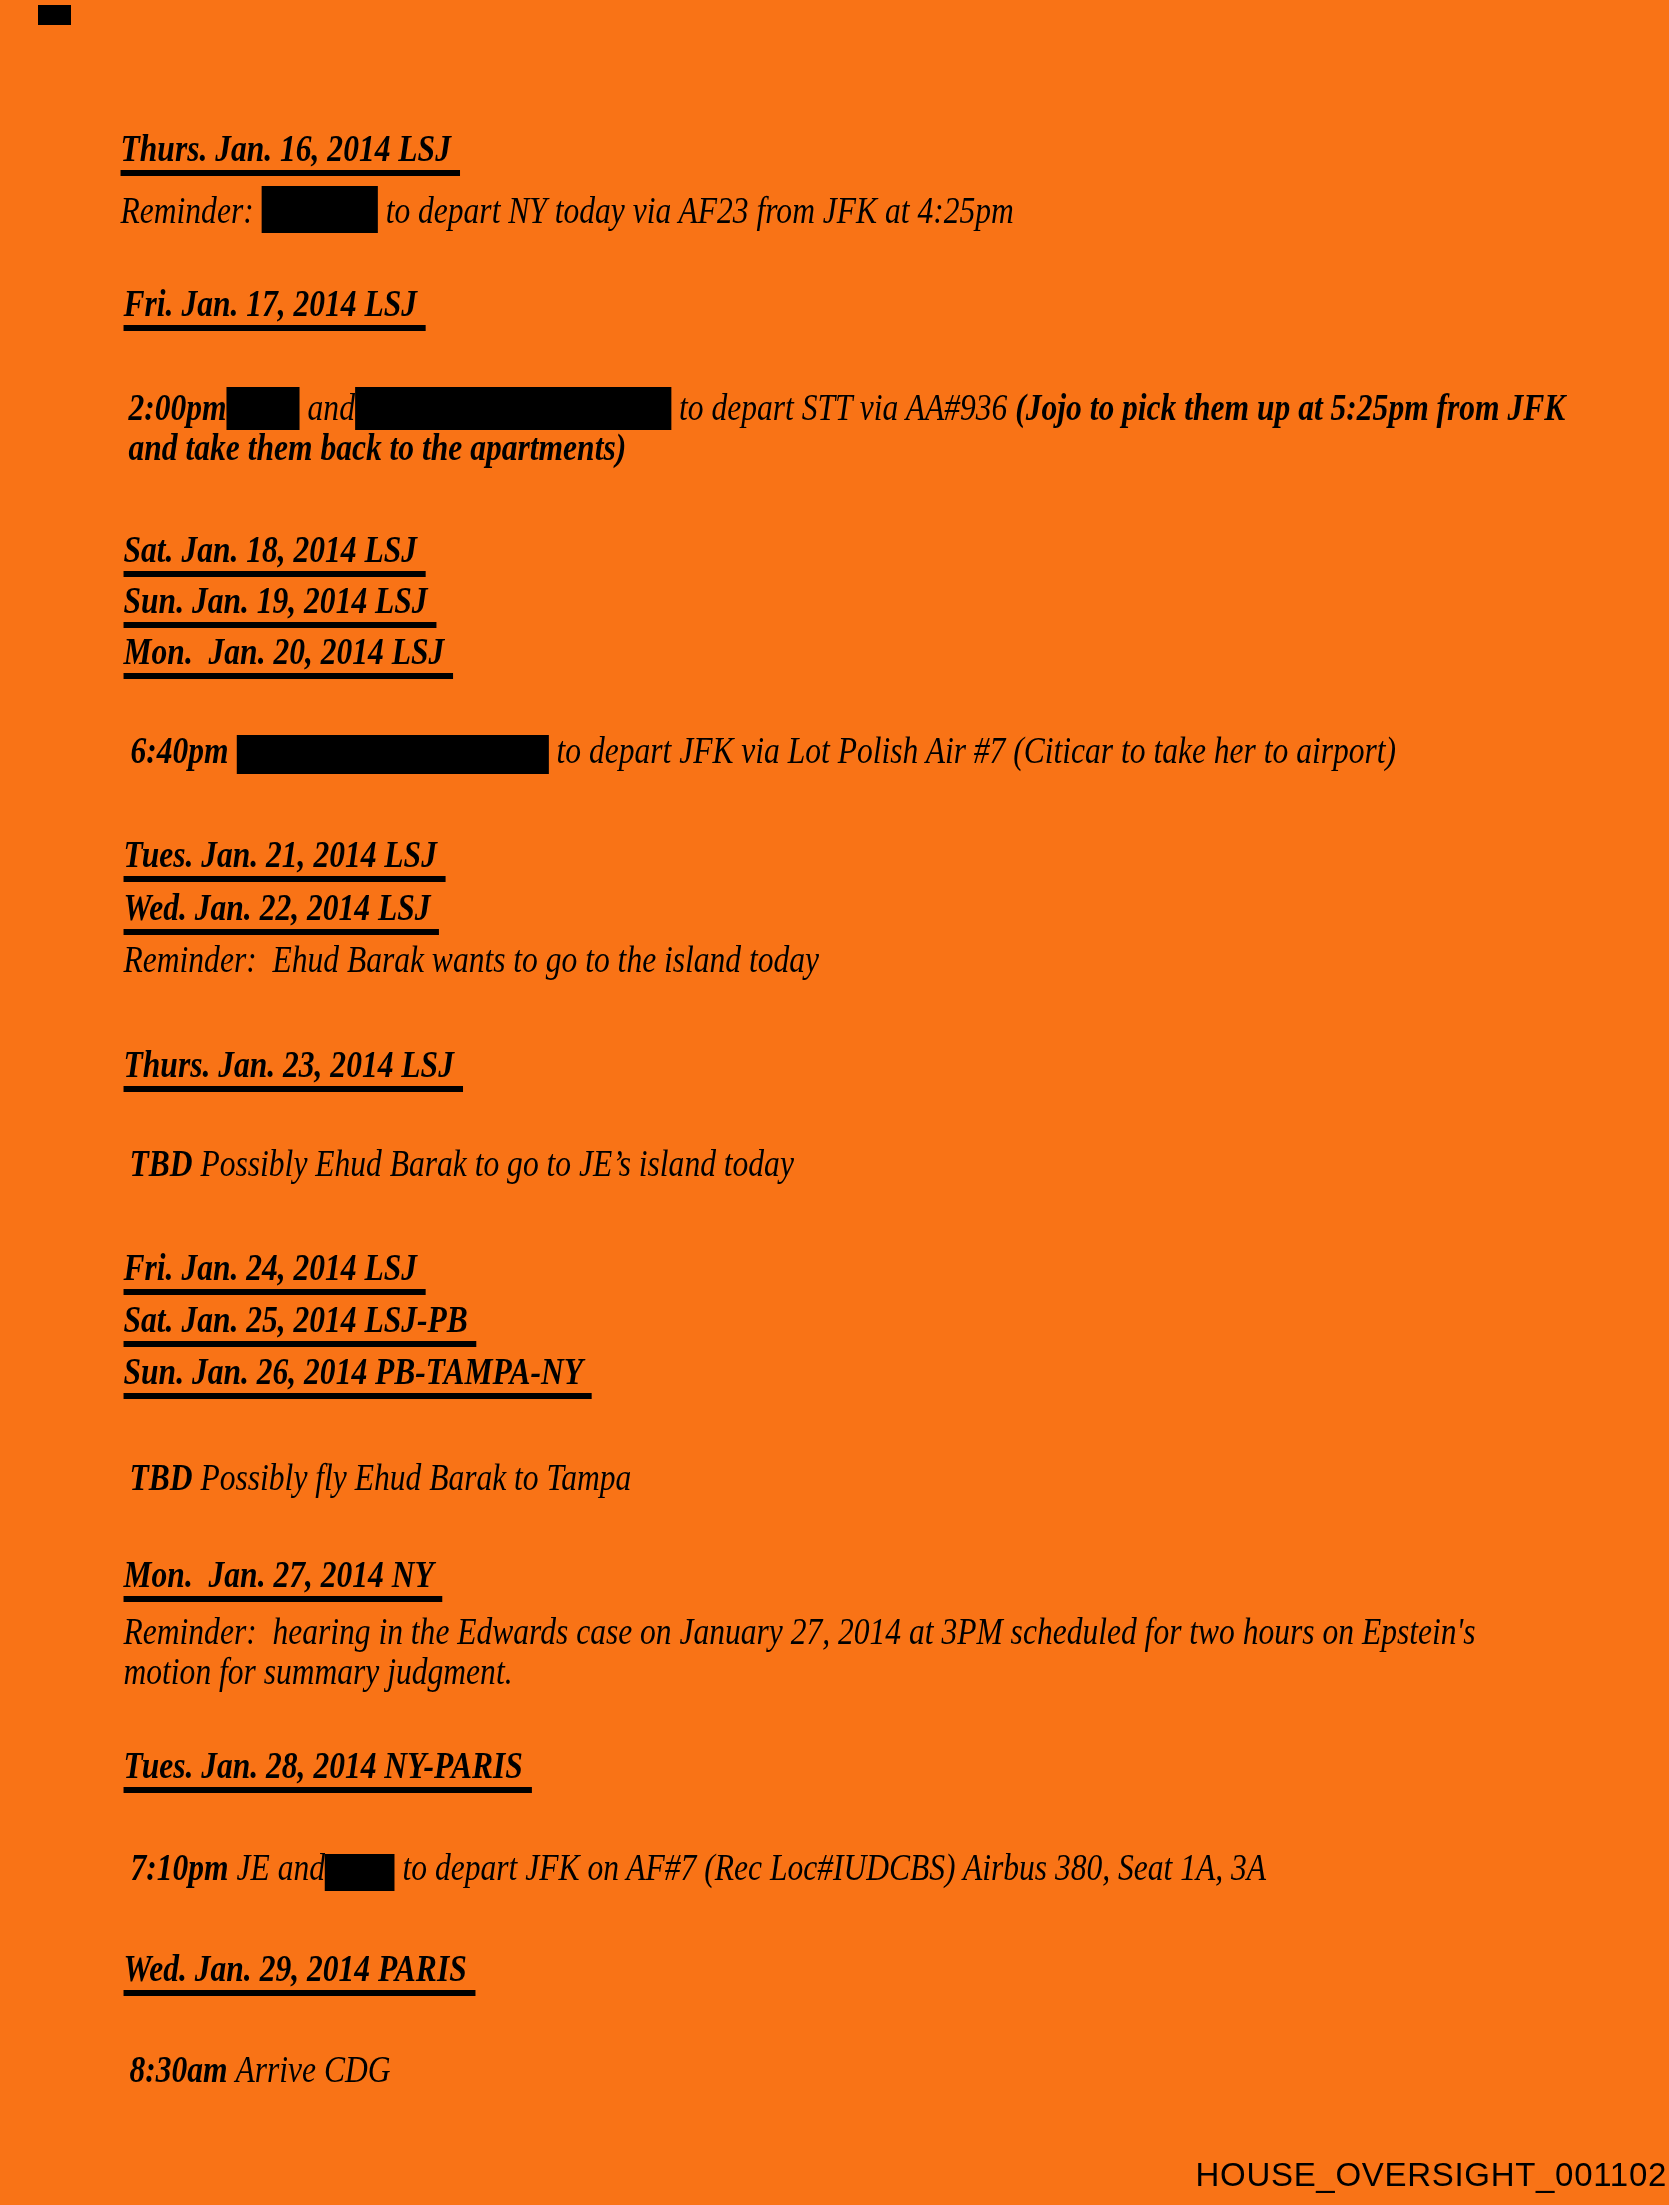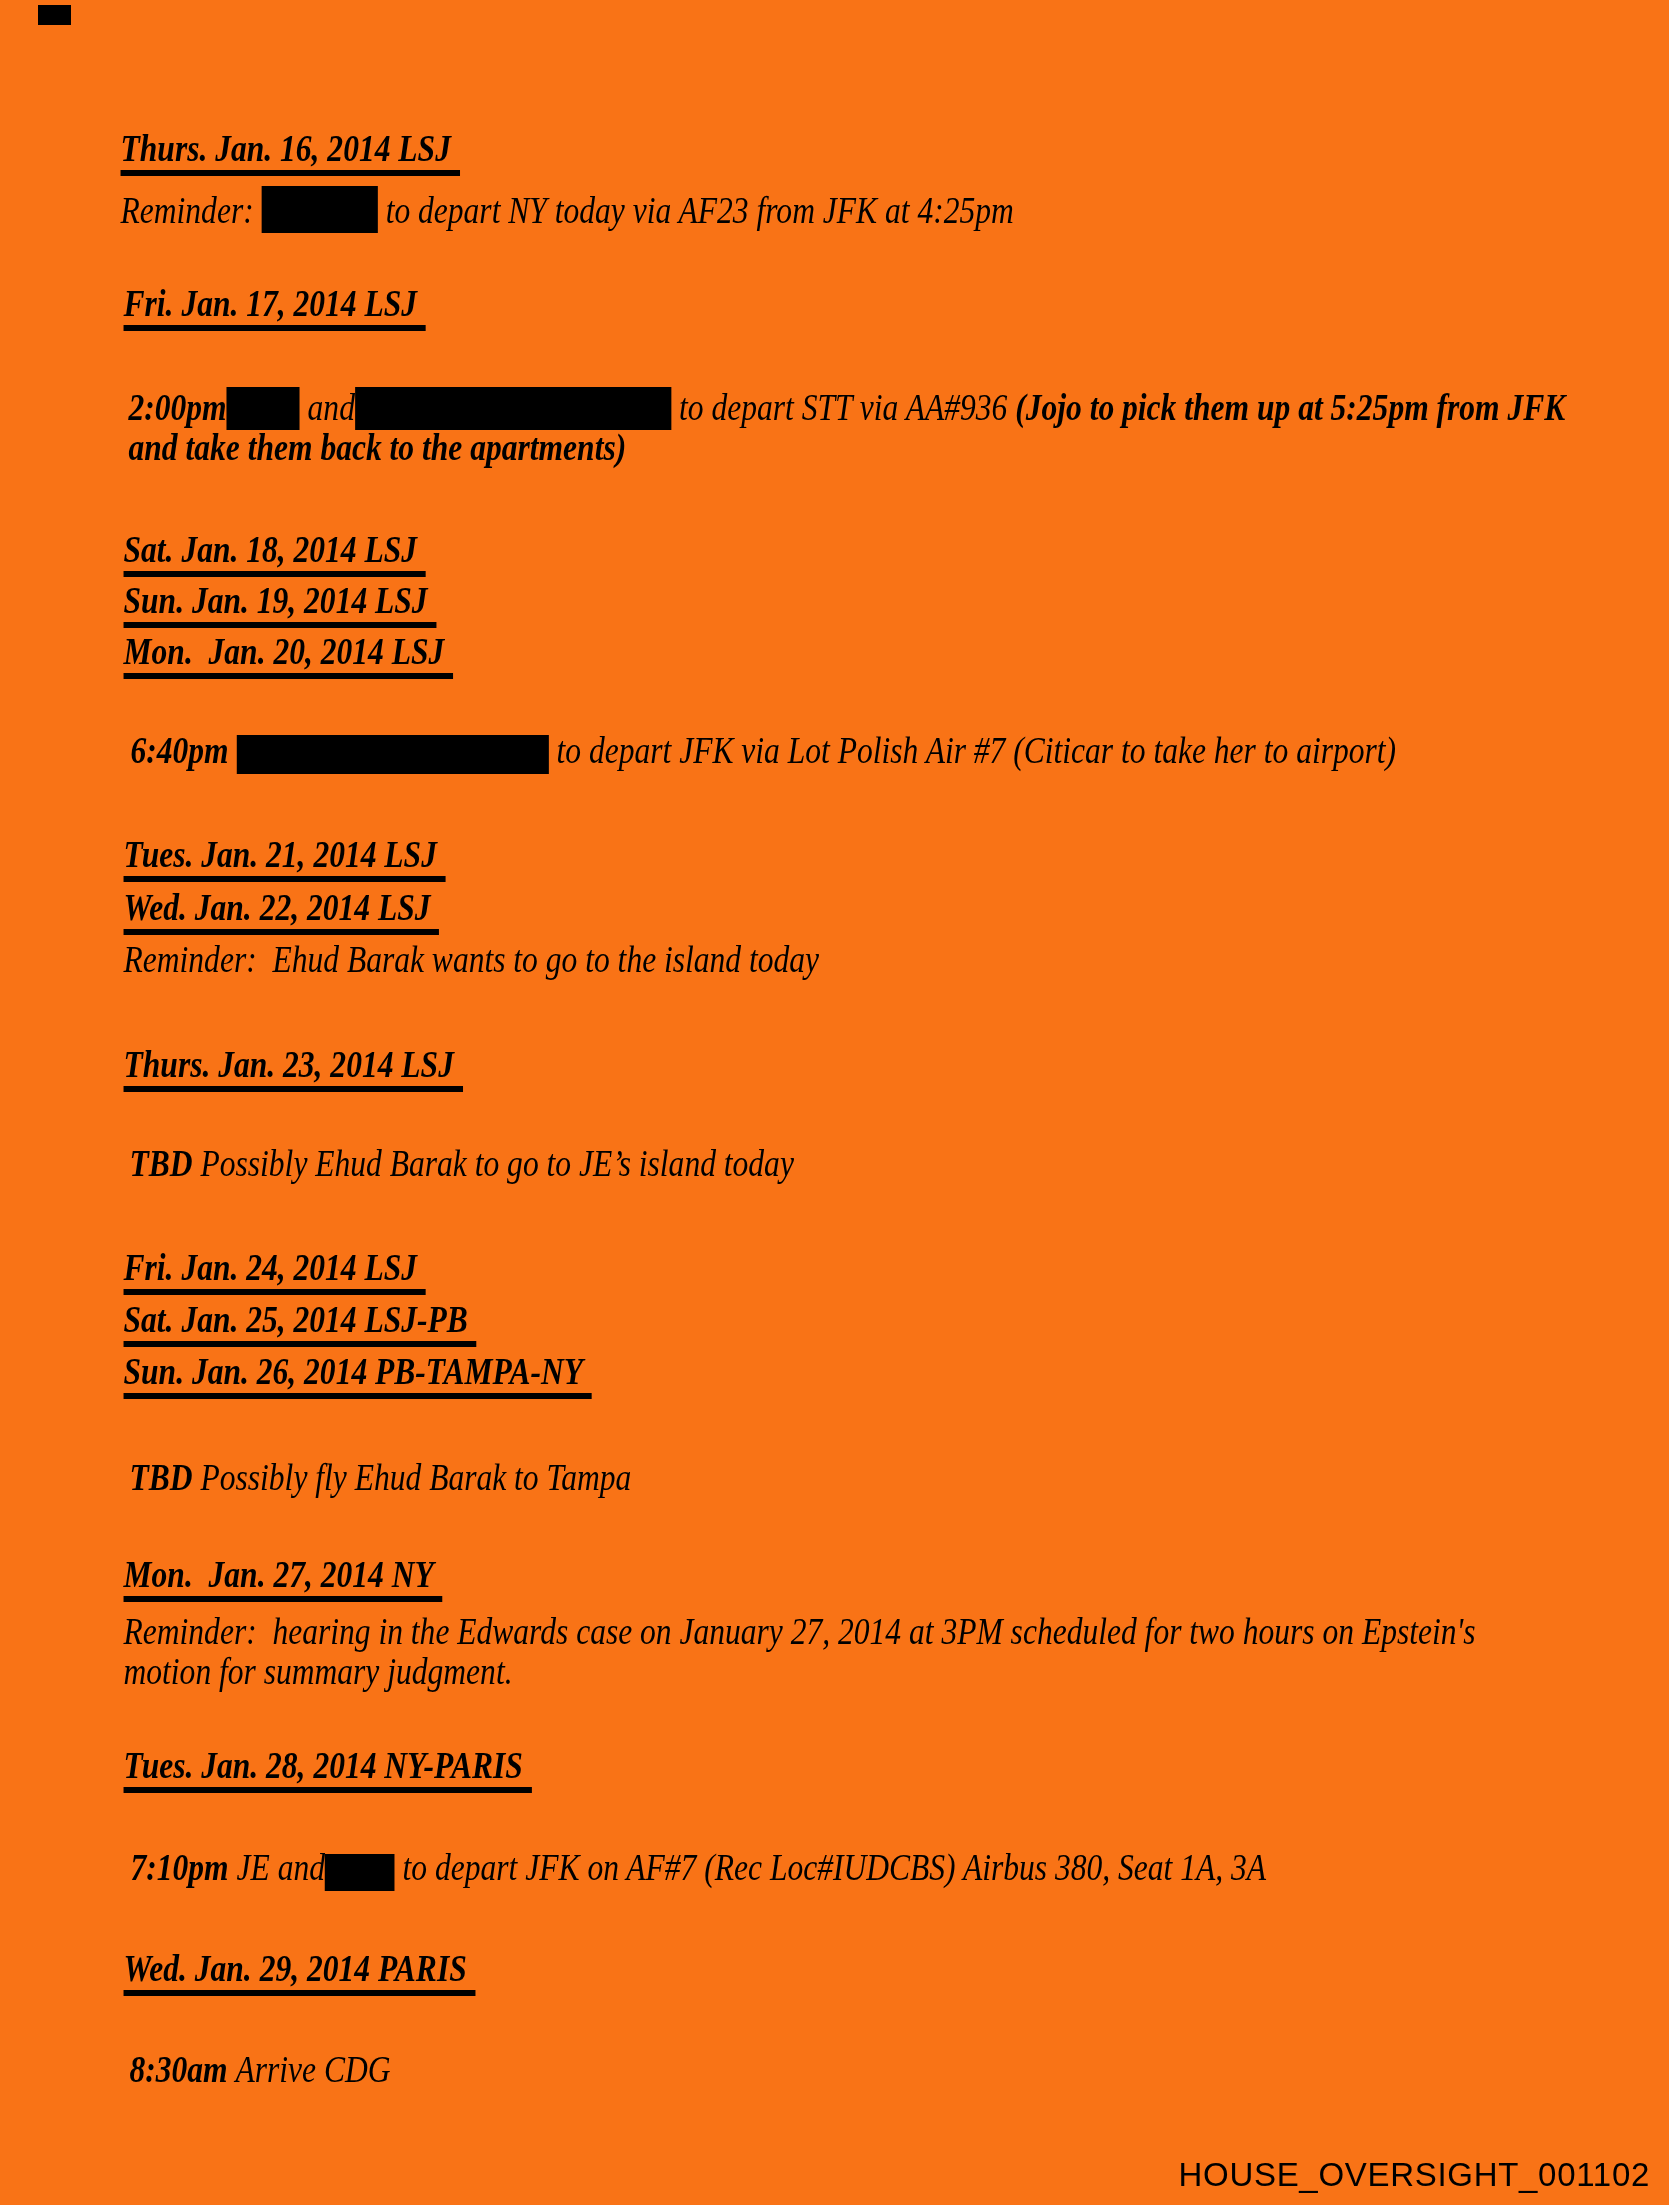--- a/index.html
+++ b/index.html
@@ -28,21 +28,21 @@
   }
   .b{font-weight:bold;}
   .redact{
     display:inline-block;
     background:#000;
     vertical-align:-10.5px;
   }
   .footer{
     position:absolute;
     top:2156px;
-    right:19px;
+    right:2px;
     font-family:"Liberation Sans", sans-serif;
     font-style:normal;
     font-size:33px;
     letter-spacing:0.7px;
   }
   .mark{
     position:absolute;
     left:38px;top:5.2px;width:33px;height:19.6px;
     background:#000;
   }

